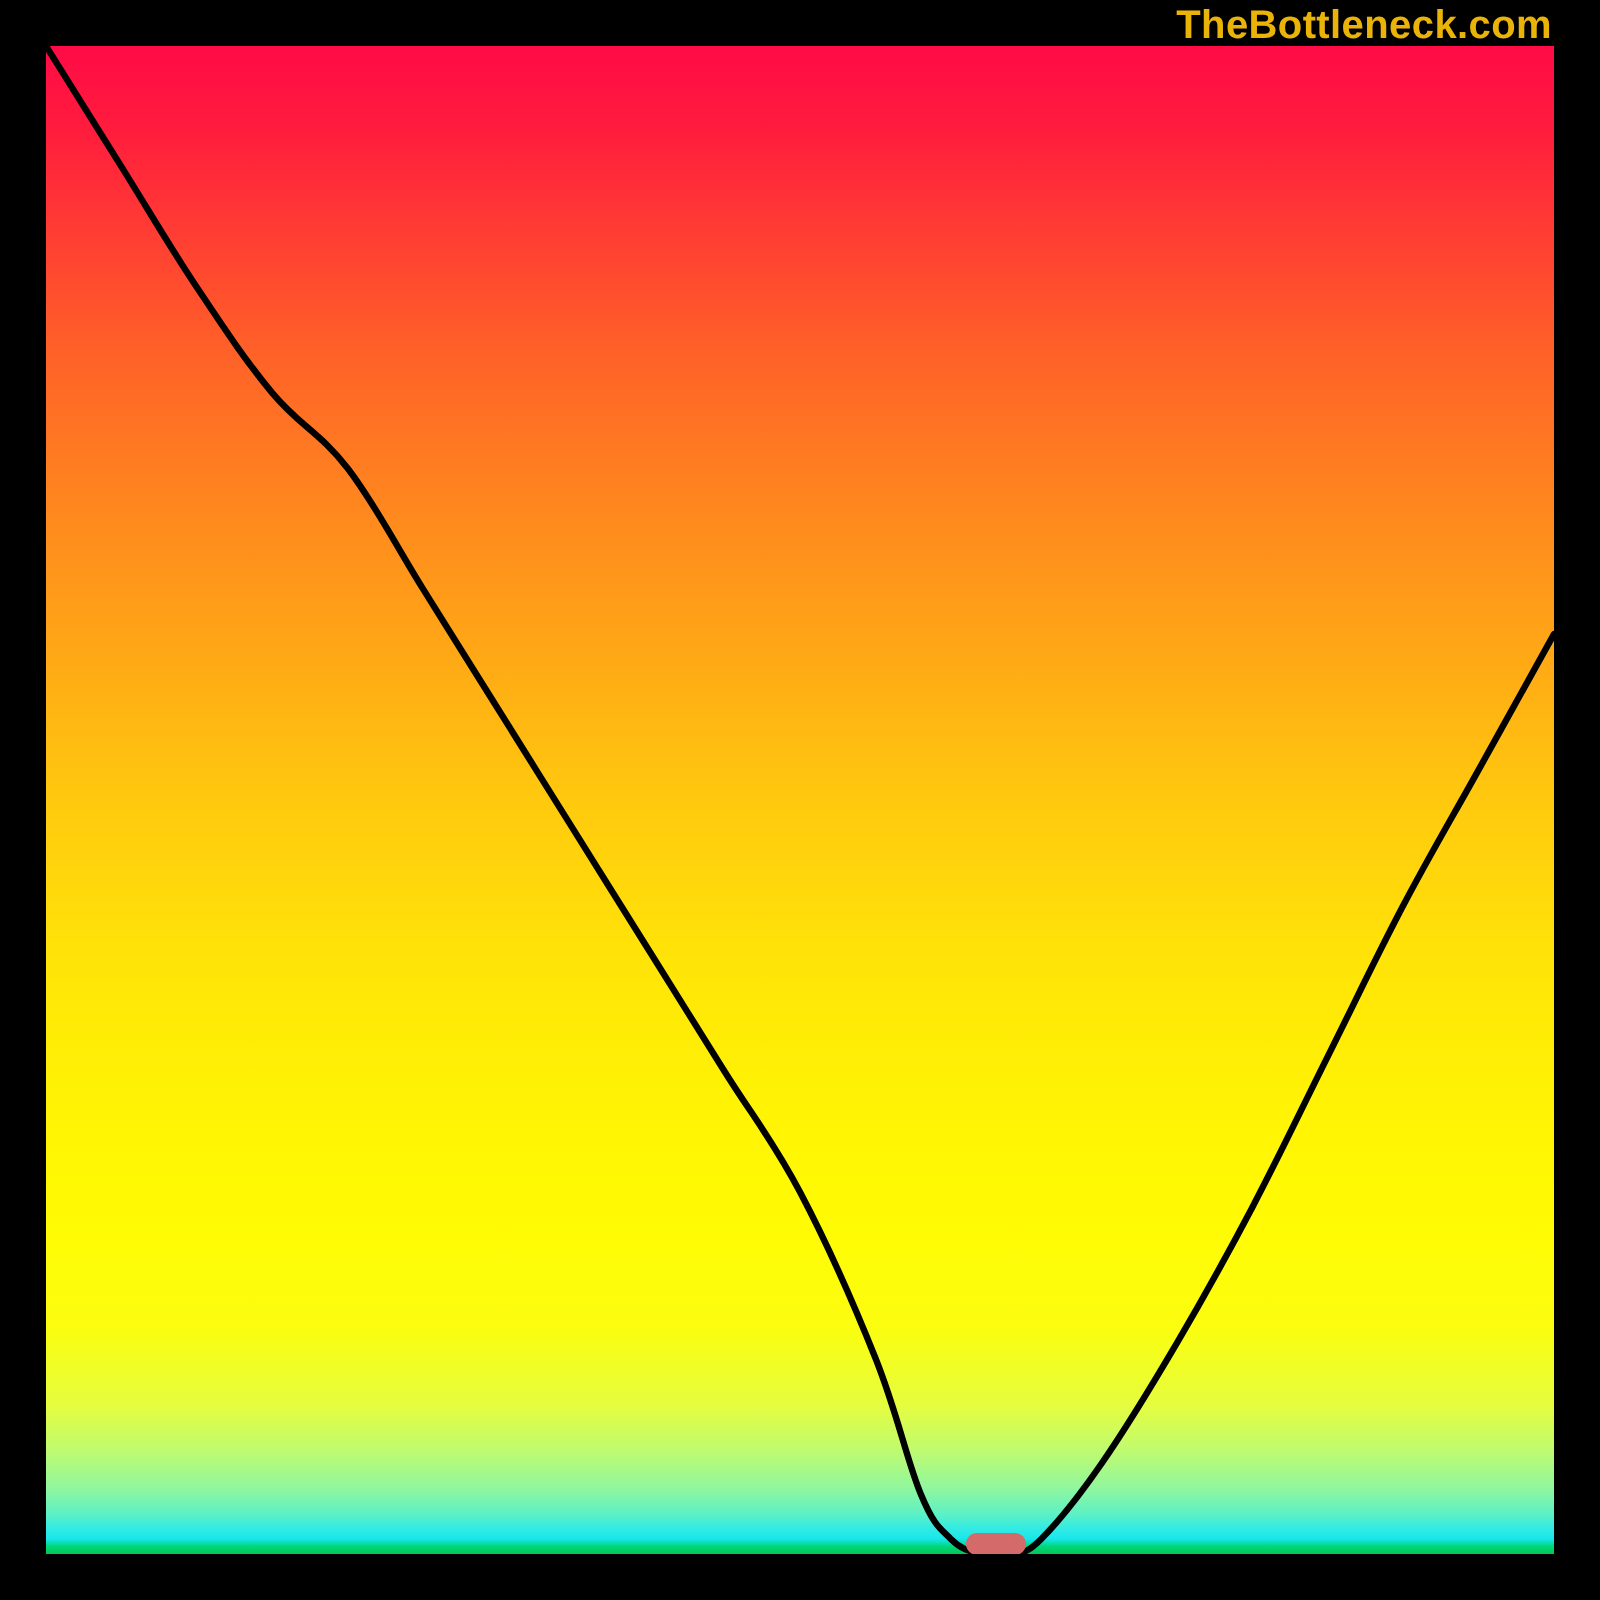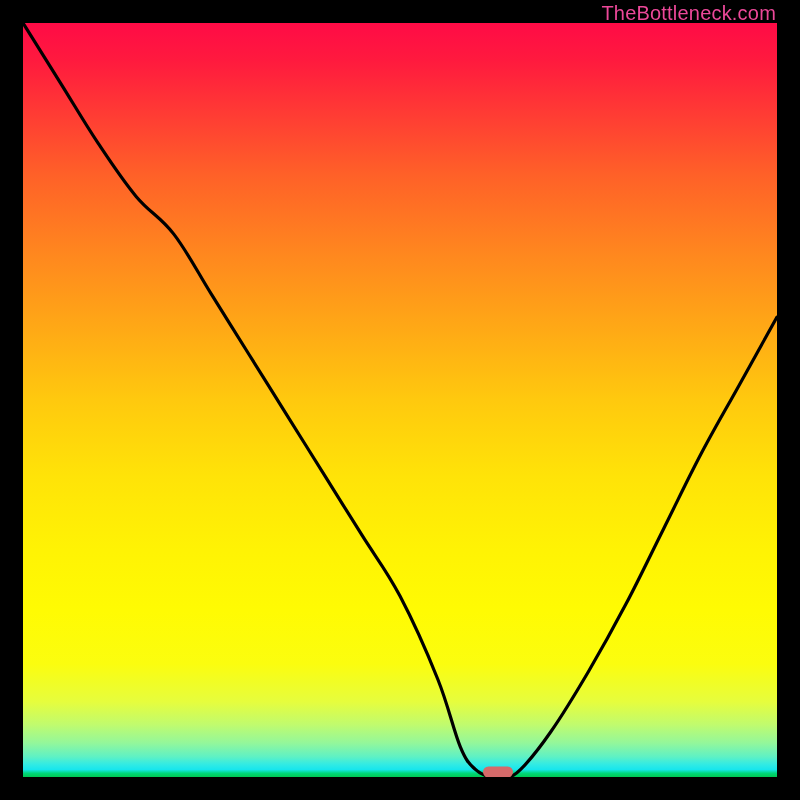--- a/index.html
+++ b/index.html
@@ -68,23 +68,23 @@
     width: 30px;
     height: 11px;
     border-radius: 6px;
     background: #d46a6a;
     transform: translate(-50%, -50%);
   }
   .watermark {
     position: absolute;
     top: 2px;
     right: 24px;
-    color: #ec4899;
+    color: #eab308;
     font-size: 20px;
-    font-weight: 400;
+    font-weight: 700;
     letter-spacing: 0.2px;
   }
 </style>
 </head>
 <body>
 
 <div class="frame">
 
   <div class="plot">
     <div class="gradient"></div>

